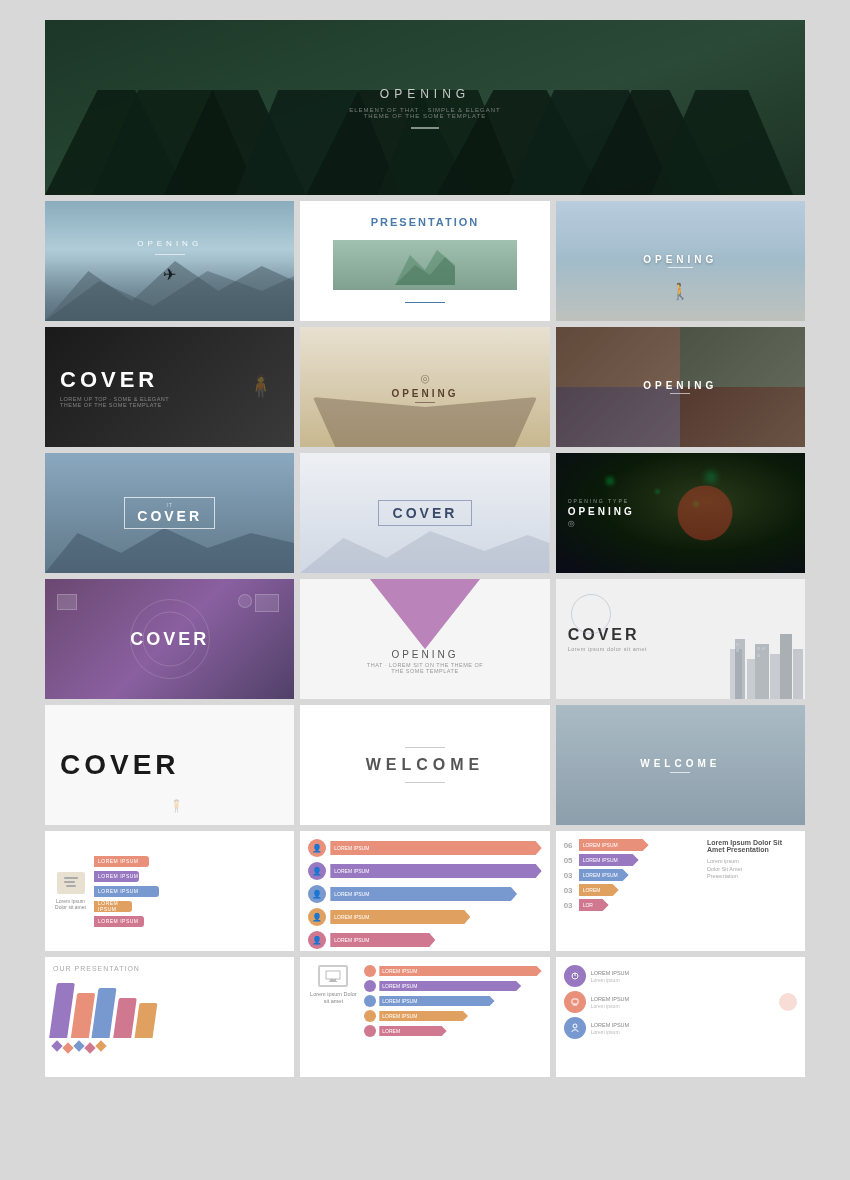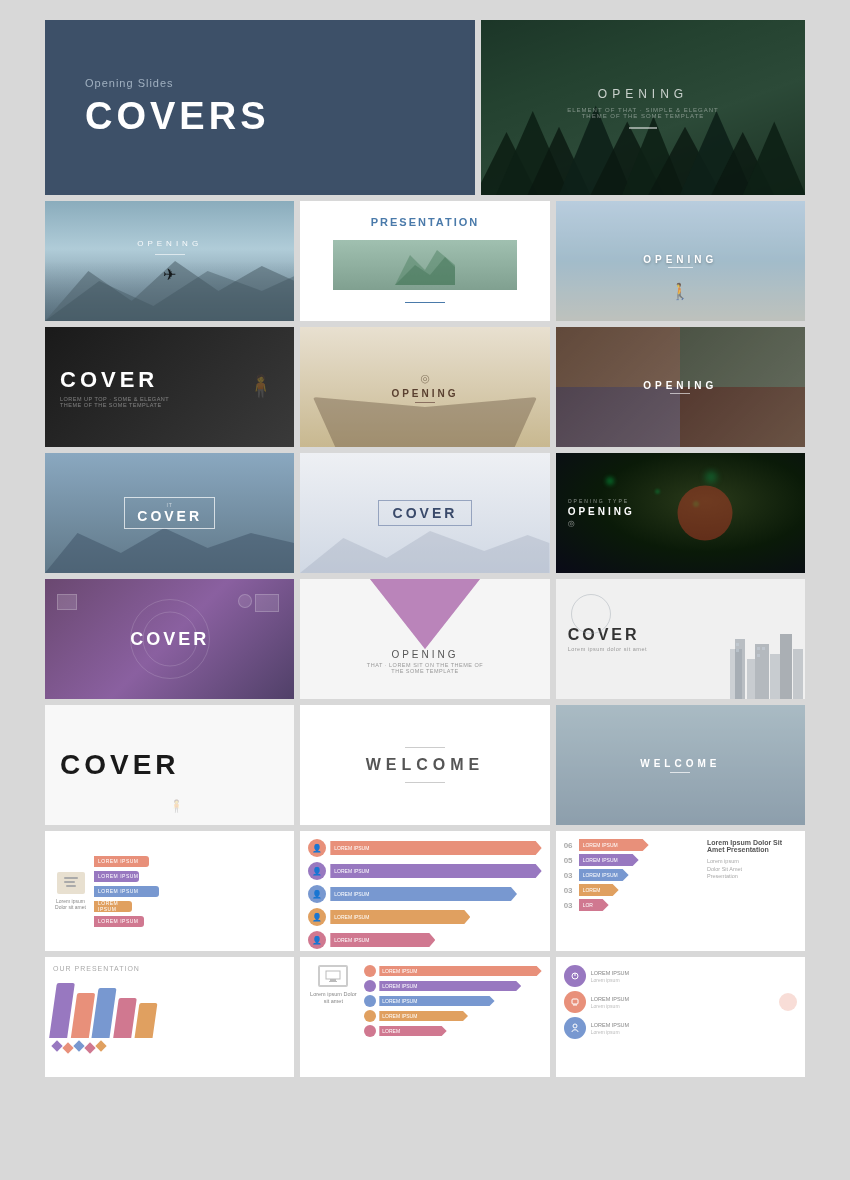--- a/index.html
+++ b/index.html
@@ -220,26 +220,20 @@
     .pres-divider { width: 40px; height: 1px; background: #4a7aaa; margin: 4px auto; }
 
   </style>
 </head>
 <body>
 
 <div class="main-container">
 
   <div class="row row1">
 
-    <div class="slide slide-large covers-slide" style="background-color:#3d5068;">
-      <div class="slide-content">
-        <span class="sub">Opening Slides</span>
-        <span class="title">COVERS</span>
-      </div>
-    </div>
 
     <div class="slide slide-right opening-forest" style="background: linear-gradient(160deg, #1a3028 0%, #2a4838 30%, #3a5848 60%, #1a2820 100%);">
       <div style="position:absolute;top:0;left:0;right:0;bottom:0;background:rgba(30,60,40,0.5);"></div>
 
       <svg style="position:absolute;bottom:0;left:0;right:0;width:100%;height:60%;" viewBox="0 0 320 100" preserveAspectRatio="xMidYMax slice">
         <polygon points="0,100 30,40 60,100" fill="#0a1a10" opacity="0.8"></polygon>
         <polygon points="20,100 55,20 90,100" fill="#0d2015" opacity="0.9"></polygon>
         <polygon points="50,100 80,35 110,100" fill="#0a1810" opacity="0.8"></polygon>
         <polygon points="80,100 115,15 150,100" fill="#0d2018" opacity="0.9"></polygon>
         <polygon points="110,100 145,30 180,100" fill="#0a1810" opacity="0.8"></polygon>

